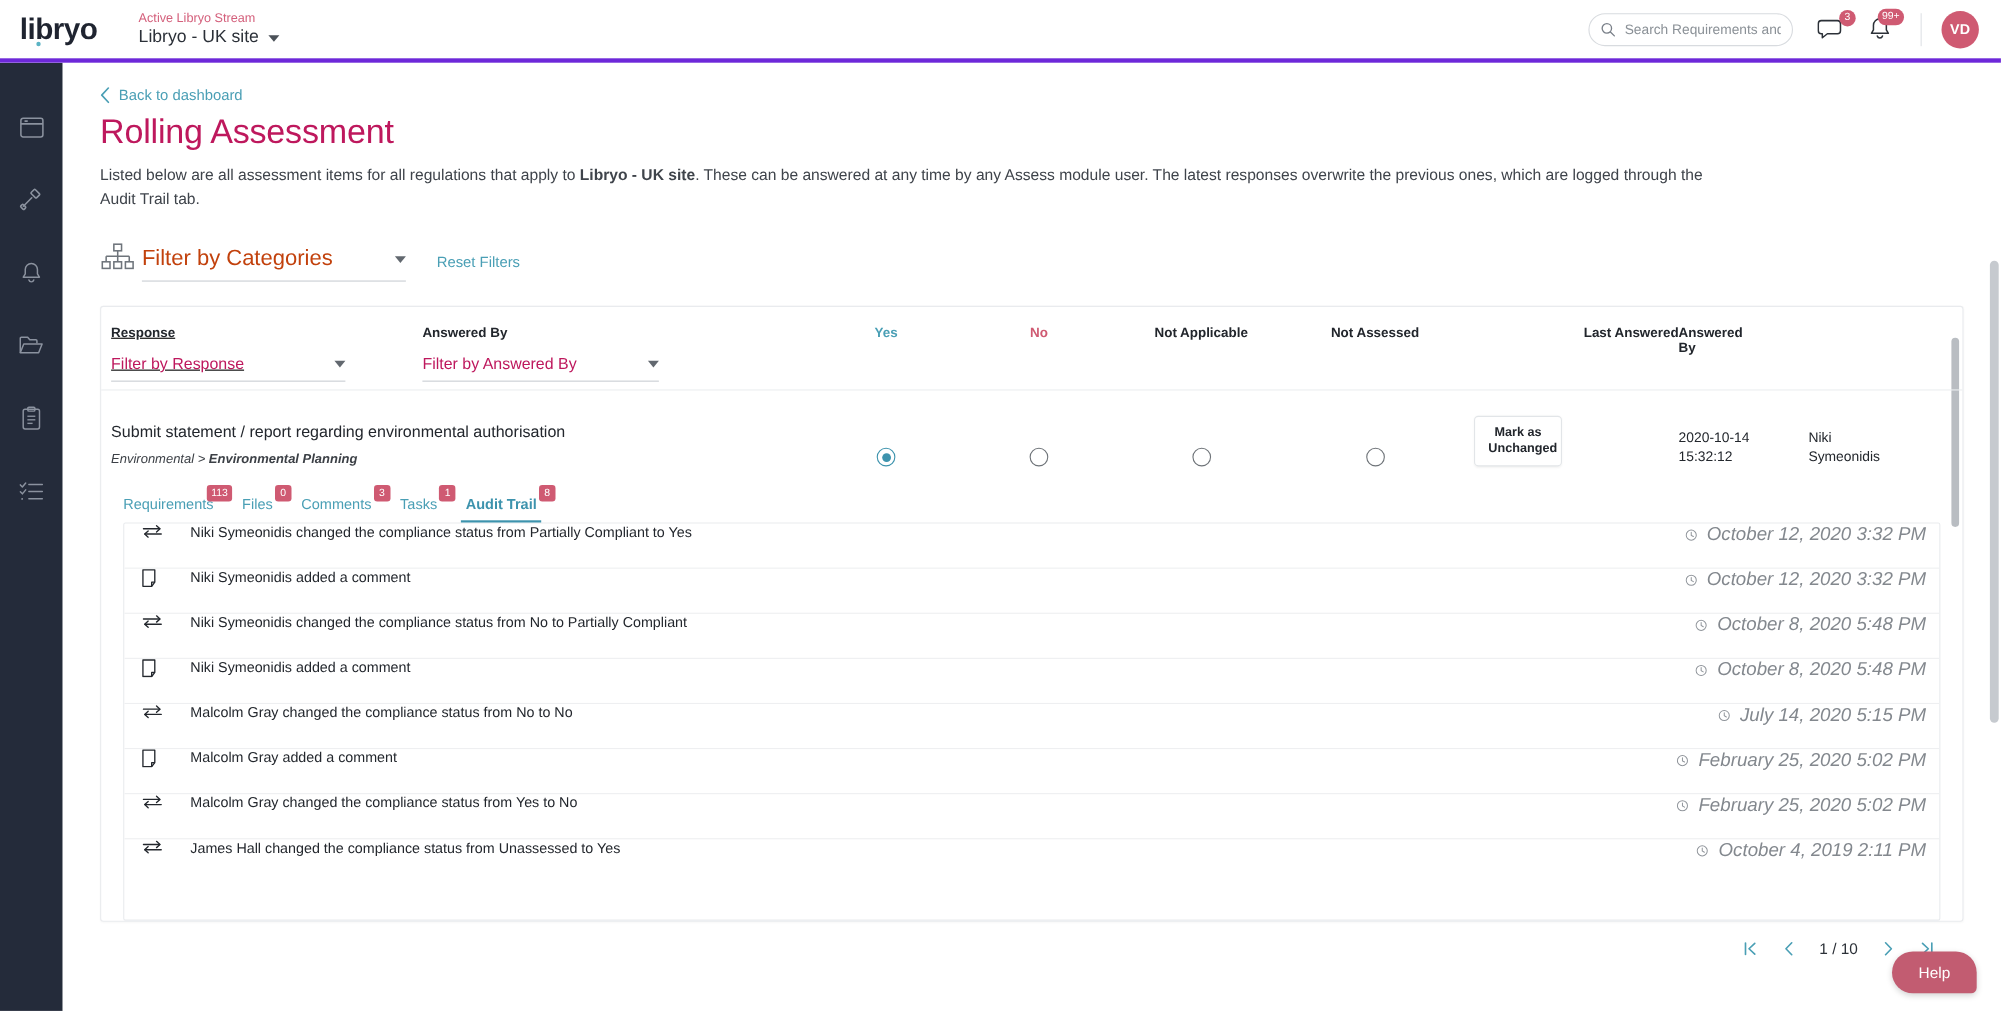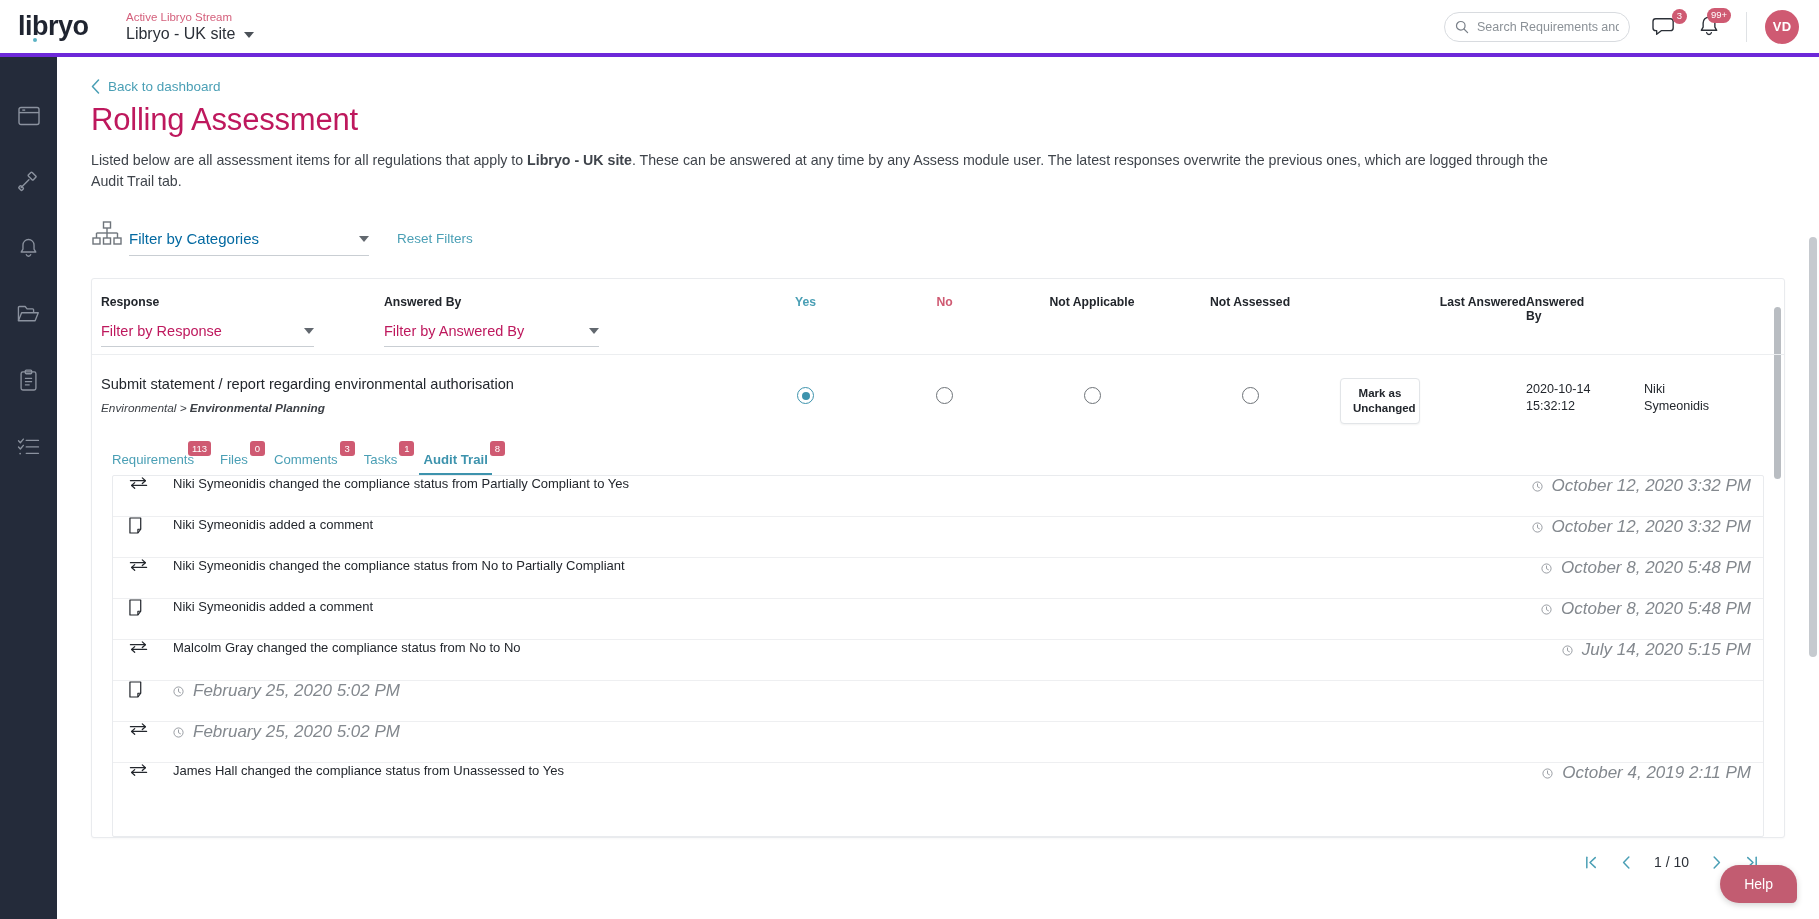--- a/index.html
+++ b/index.html
@@ -77,51 +77,51 @@
     font-size: 14.2px; color: #3f444b; line-height: 21px; margin-top: 12px; max-width: 1480px;
   }
   .page-desc b { font-weight: 700; }
 
   
   .filter-row { display: flex; align-items: flex-end; margin-top: 28px; gap: 0; }
   .cat-filter {
     display: flex; align-items: center; gap: 12px; border-bottom: 1px solid #c9ced3;
     width: 240px; padding-bottom: 8px;
   }
-  .cat-filter .lbl { font-size: 15px; color: #0369a1; flex: 1 1 auto; }
+  .cat-filter .lbl { font-size: 20px; color: #c2410c; flex: 1 1 auto; }
   .caret-sm {
     width: 0; height: 0; border-left: 5px solid transparent; border-right: 5px solid transparent;
     border-top: 6px solid #62686f;
   }
   .reset-filters { color: #4a9fb5; font-size: 13.5px; margin-left: 28px; margin-bottom: 10px; cursor: pointer; }
 
   
   .table-card {
     margin-top: 22px; border: 1px solid #e9ebee; border-radius: 3px; background: #fff;
     position: relative; height: 560px; display:flex; flex-direction:column;
     box-shadow: 0 1px 2px rgba(0,0,0,.03);
   }
   .thead {
     display: flex; align-items: flex-start; padding: 16px 0 0 0; border-bottom: 1px solid #eceef0;
     height: 76px; position:relative;
   }
   .th { font-size: 12.2px; font-weight: 700; color: #22262c; }
-  .col-resp { width: 292px; padding-left: 9px; }
+  .col-resp { width: 292px; padding-left: 9px; text-decoration: underline; }
   .col-ansby { width: 352px; }
   .col-r { width: 139px; text-align: center; }
   .col-last { width: 150px; text-align: right; }
   .col-aby { width: 96px; text-align: center; }
   .sub-field {
     border-bottom: 1px solid #c9ced3; display: flex; align-items: center; padding-bottom: 7px;
   }
   .sub-field .ph { font-size: 14.5px; color: #be185d; flex: 1 1 auto; }
   .sub1 { width: 213px; margin-left: 9px; }
   .sub2 { width: 215px; }
 
-  .row-main { display: flex; align-items: flex-start; padding-top: 20px; position: relative; }
+  .row-main { display: flex; align-items: flex-end; padding-top: 20px; position: relative; }
   .item-title { font-size: 14.6px; color: #23272d; line-height: 19px; }
   .item-path { font-size: 11.8px; font-style: italic; color: #3c4046; margin-top: 7px; }
   .item-path b { font-weight: 700; }
   .radio-cell { display: flex; justify-content: center; padding-top: 12px; }
   .radio {
     width: 17px; height: 17px; border-radius: 50%; border: 1.6px solid #6e7378; cursor: pointer;
     display: flex; align-items: center; justify-content: center; background: #fff;
   }
   .radio.sel { border-color: #3d93ad; }
   .radio.sel::after { content: ""; width: 8px; height: 8px; border-radius: 50%; background: #3d93ad; }
@@ -506,40 +506,42 @@
             </div>
           </div>
 
           <div class="audit-row">
             <div class="audit-ico">
               <svg width="15" height="17" viewBox="0 0 16 18">
                   <path d="M1 1h11.5v12L9.5 17H1z" fill="none" stroke="#23272d" stroke-width="1.3" stroke-linejoin="round"></path>
                   <polyline points="12.5,13 9.5,13 9.5,17" fill="none" stroke="#23272d" stroke-width="1.3" stroke-linejoin="round"></polyline>
                 </svg>
             </div>
+            <div class="audit-text">Malcolm Gray added a comment</div>
             <div class="audit-time">
               <svg width="11" height="11" viewBox="0 0 12 12">
                   <circle cx="6" cy="6" r="5" fill="none" stroke="#90959b" stroke-width="1"></circle>
                   <polyline points="6,3.2 6,6.2 8.1,7.4" fill="none" stroke="#90959b" stroke-width="1" stroke-linecap="round"></polyline>
                 </svg>
               <span>February 25, 2020 5:02 PM</span>
             </div>
           </div>
 
           <div class="audit-row">
             <div class="audit-ico">
               <svg width="19" height="14" viewBox="0 0 20 14">
                   <g stroke="#23272d" stroke-width="1.3" fill="none" stroke-linecap="round" stroke-linejoin="round">
                     <line x1="1.5" y1="4.6" x2="17" y2="4.6"></line>
                     <polyline points="14,1.6 17.3,4.6 14,7.6"></polyline>
                     <line x1="18.5" y1="9.6" x2="3" y2="9.6"></line>
                     <polyline points="6,6.6 2.7,9.6 6,12.6"></polyline>
                   </g>
                 </svg>
             </div>
+            <div class="audit-text">Malcolm Gray changed the compliance status from Yes to No</div>
             <div class="audit-time">
               <svg width="11" height="11" viewBox="0 0 12 12">
                   <circle cx="6" cy="6" r="5" fill="none" stroke="#90959b" stroke-width="1"></circle>
                   <polyline points="6,3.2 6,6.2 8.1,7.4" fill="none" stroke="#90959b" stroke-width="1" stroke-linecap="round"></polyline>
                 </svg>
               <span>February 25, 2020 5:02 PM</span>
             </div>
           </div>
 
           <div class="audit-row">

